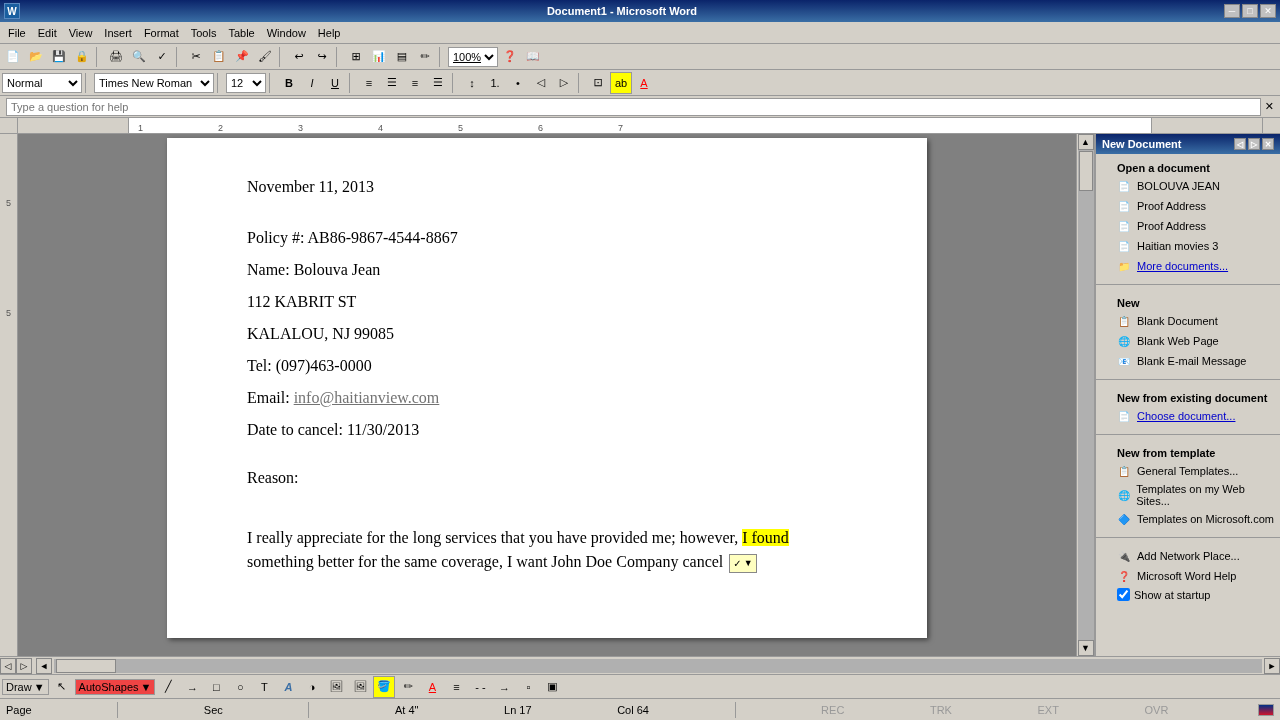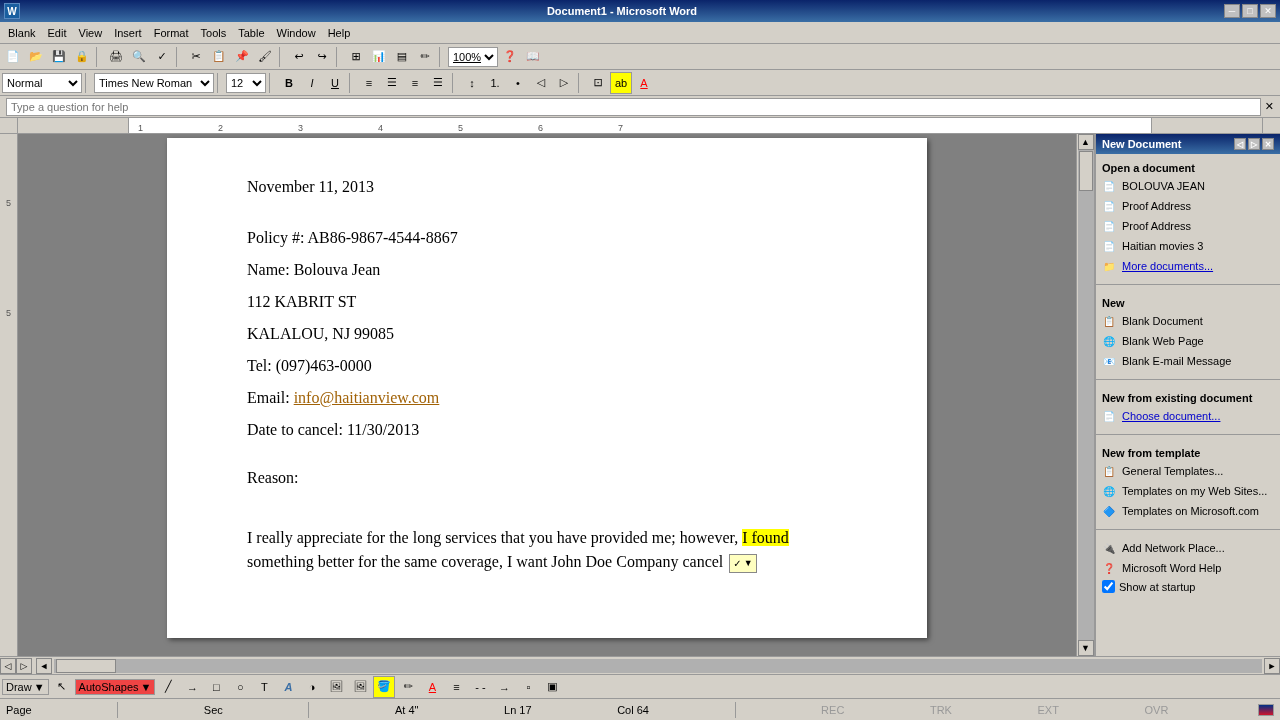--- a/index.html
+++ b/index.html
@@ -98,21 +98,21 @@
       margin: 4px auto;
       padding: 40px 80px;
       box-shadow: 2px 2px 5px rgba(0,0,0,0.5);
       position: relative;
       font-family: 'Times New Roman', Times, serif;
       font-size: 12pt;
     }
 
     #page .date { margin-bottom: 30px; }
     #page .content-block { margin-bottom: 8px; line-height: 1.5; }
-    #page a { color: #a16207; text-decoration: underline; }
+    #page a { color: #737373; text-decoration: underline; }
     #page .reason { margin-bottom: 20px; }
     #page .body-text { line-height: 1.5; }
 
     
     #right-panel {
       width: 186px;
       background: #d4d0c8;
       border-left: 2px solid #999;
       font-size: 11px;
       overflow-y: auto;
@@ -122,21 +122,21 @@
       background: linear-gradient(to bottom, #0a246a, #3a6ea5);
       color: white;
       padding: 4px 6px;
       display: flex;
       align-items: center;
       justify-content: space-between;
       font-size: 11px;
       font-weight: bold;
     }
 
-    .panel-section { padding: 4px 6px; }
+    .panel-section { padding: 4px 6px; margin-left: 15px; }
     .panel-section-title { font-size: 11px; font-weight: bold; color: #000; margin: 4px 0 2px 0; }
     .panel-item {
       display: flex;
       align-items: center;
       padding: 2px 0;
       cursor: pointer;
       color: #000;
       font-size: 11px;
     }
     .panel-item .picon { width: 16px; height: 16px; margin-right: 4px; display: flex; align-items: center; justify-content: center; font-size: 10px; }
@@ -307,21 +307,21 @@
     </div>
     <div style="flex:1;text-align:center;font-size:11px;font-weight:bold;color:white;">Document1 - Microsoft Word</div>
     <div style="display:flex;gap:2px;">
       <div style="width:16px;height:14px;background:#c0c0c0;border:1px solid #888;display:flex;align-items:center;justify-content:center;font-size:9px;cursor:pointer;">─</div>
       <div style="width:16px;height:14px;background:#c0c0c0;border:1px solid #888;display:flex;align-items:center;justify-content:center;font-size:9px;cursor:pointer;">□</div>
       <div style="width:16px;height:14px;background:#c0c0c0;border:1px solid #888;display:flex;align-items:center;justify-content:center;font-size:9px;cursor:pointer;">✕</div>
     </div>
   </div>
 
   <div id="menu-bar">
-    <div class="menu-item">Blank</div>
+    <div class="menu-item">File</div>
     <div class="menu-item">Edit</div>
     <div class="menu-item">View</div>
     <div class="menu-item">Insert</div>
     <div class="menu-item">Format</div>
     <div class="menu-item">Tools</div>
     <div class="menu-item">Table</div>
     <div class="menu-item">Window</div>
     <div class="menu-item">Help</div>
   </div>
 

